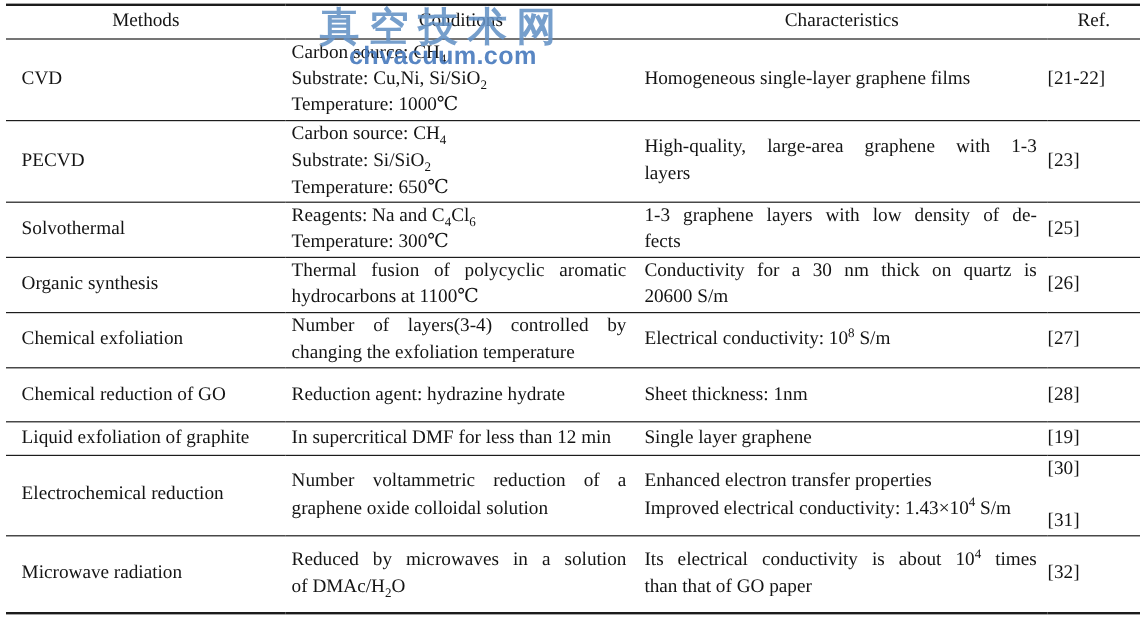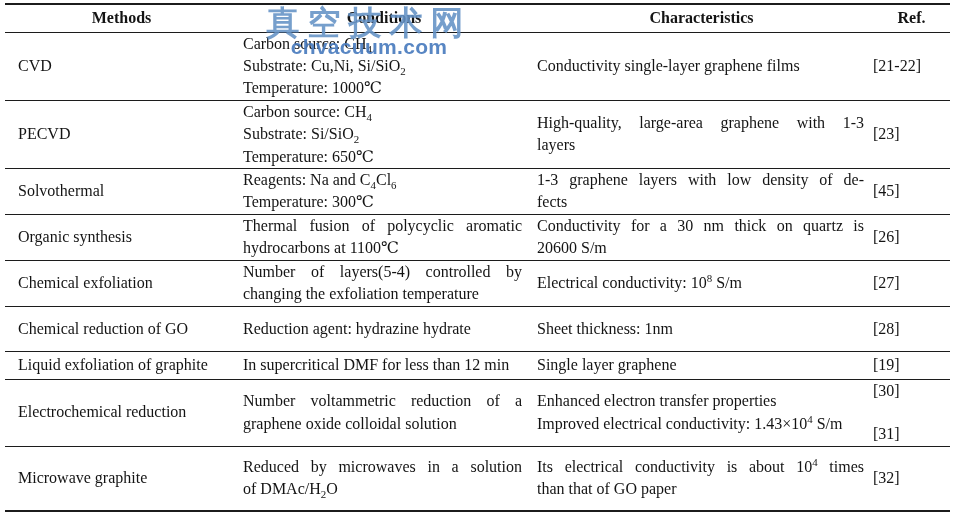--- a/index.html
+++ b/index.html
@@ -22,21 +22,21 @@
     margin: 3px 5px 0 5px;
     font-size: 16px;
     line-height: 22.4px;
     border-top: 2px solid #1c1c1c;
     border-bottom: 2px solid #1c1c1c;
   }
   thead tr { height: 28px; }
   tr { border-bottom: 1px solid #1c1c1c; }
   tbody tr:last-child { border-bottom: none; }
   th {
-    font-weight: bold;
+    font-weight: normal;
     text-align: center;
     padding: 0;
     vertical-align: middle;
   }
   td {
     vertical-align: middle;
     padding: 0;
   }
   td.method { padding-left: 13px; }
   td.cond   { padding-left: 5px;  padding-right: 8px; }
@@ -117,44 +117,44 @@
       <th>Methods</th>
       <th>Conditions</th>
       <th>Characteristics</th>
       <th>Ref.</th>
     </tr>
   </thead>
   <tbody>
       <tr>
         <td class="method">CVD</td>
         <td class="cond">Carbon source: CH<sub>4</sub><br>Substrate: Cu,Ni, Si/SiO<sub>2</sub><br>Temperature: 1000℃</td>
-        <td class="chara">Conductivity single-layer graphene films</td>
+        <td class="chara">Homogeneous single-layer graphene films</td>
         <td class="ref">[21-22]</td>
       </tr>
       <tr>
         <td class="method">PECVD</td>
         <td class="cond">Carbon source: CH<sub>4</sub><br>Substrate: Si/SiO<sub>2</sub><br>Temperature: 650℃</td>
         <td class="chara"><span class="jl">High-quality, large-area graphene with 1-3</span>layers</td>
         <td class="ref">[23]</td>
       </tr>
       <tr>
         <td class="method">Solvothermal</td>
         <td class="cond">Reagents: Na and C<sub>4</sub>Cl<sub>6</sub><br>Temperature: 300℃</td>
         <td class="chara"><span class="jl">1-3 graphene layers with low density of de-</span>fects</td>
-        <td class="ref">[45]</td>
+        <td class="ref">[25]</td>
       </tr>
       <tr>
         <td class="method">Organic synthesis</td>
         <td class="cond"><span class="jl">Thermal fusion of polycyclic aromatic</span>hydrocarbons at 1100℃</td>
         <td class="chara"><span class="jl">Conductivity for a 30 nm thick on quartz is</span>20600 S/m</td>
         <td class="ref">[26]</td>
       </tr>
       <tr>
         <td class="method">Chemical exfoliation</td>
-        <td class="cond"><span class="jl">Number of layers(5-4) controlled by</span>changing the exfoliation temperature</td>
+        <td class="cond"><span class="jl">Number of layers(3-4) controlled by</span>changing the exfoliation temperature</td>
         <td class="chara">Electrical conductivity: 10<sup>8</sup> S/m</td>
         <td class="ref">[27]</td>
       </tr>
       <tr>
         <td class="method">Chemical reduction of GO</td>
         <td class="cond">Reduction agent: hydrazine hydrate</td>
         <td class="chara">Sheet thickness: 1nm</td>
         <td class="ref">[28]</td>
       </tr>
       <tr>
@@ -163,19 +163,19 @@
         <td class="chara">Single layer graphene</td>
         <td class="ref">[19]</td>
       </tr>
       <tr>
         <td class="method">Electrochemical reduction</td>
         <td class="cond"><span class="jl">Number voltammetric reduction of a</span>graphene oxide colloidal solution</td>
         <td class="chara">Enhanced electron transfer properties<br>Improved electrical conductivity: 1.43×10<sup>4</sup> S/m</td>
         <td class="ref">[30]<span class="vgap"></span>[31]</td>
       </tr>
       <tr>
-        <td class="method">Microwave graphite</td>
+        <td class="method">Microwave radiation</td>
         <td class="cond"><span class="jl">Reduced by microwaves in a solution</span>of DMAc/H<sub>2</sub>O</td>
         <td class="chara"><span class="jl">Its electrical conductivity is about 10<sup>4</sup> times</span>than that of GO paper</td>
         <td class="ref">[32]</td>
       </tr>
     </tbody>
 </table>
 
 </body></html>

